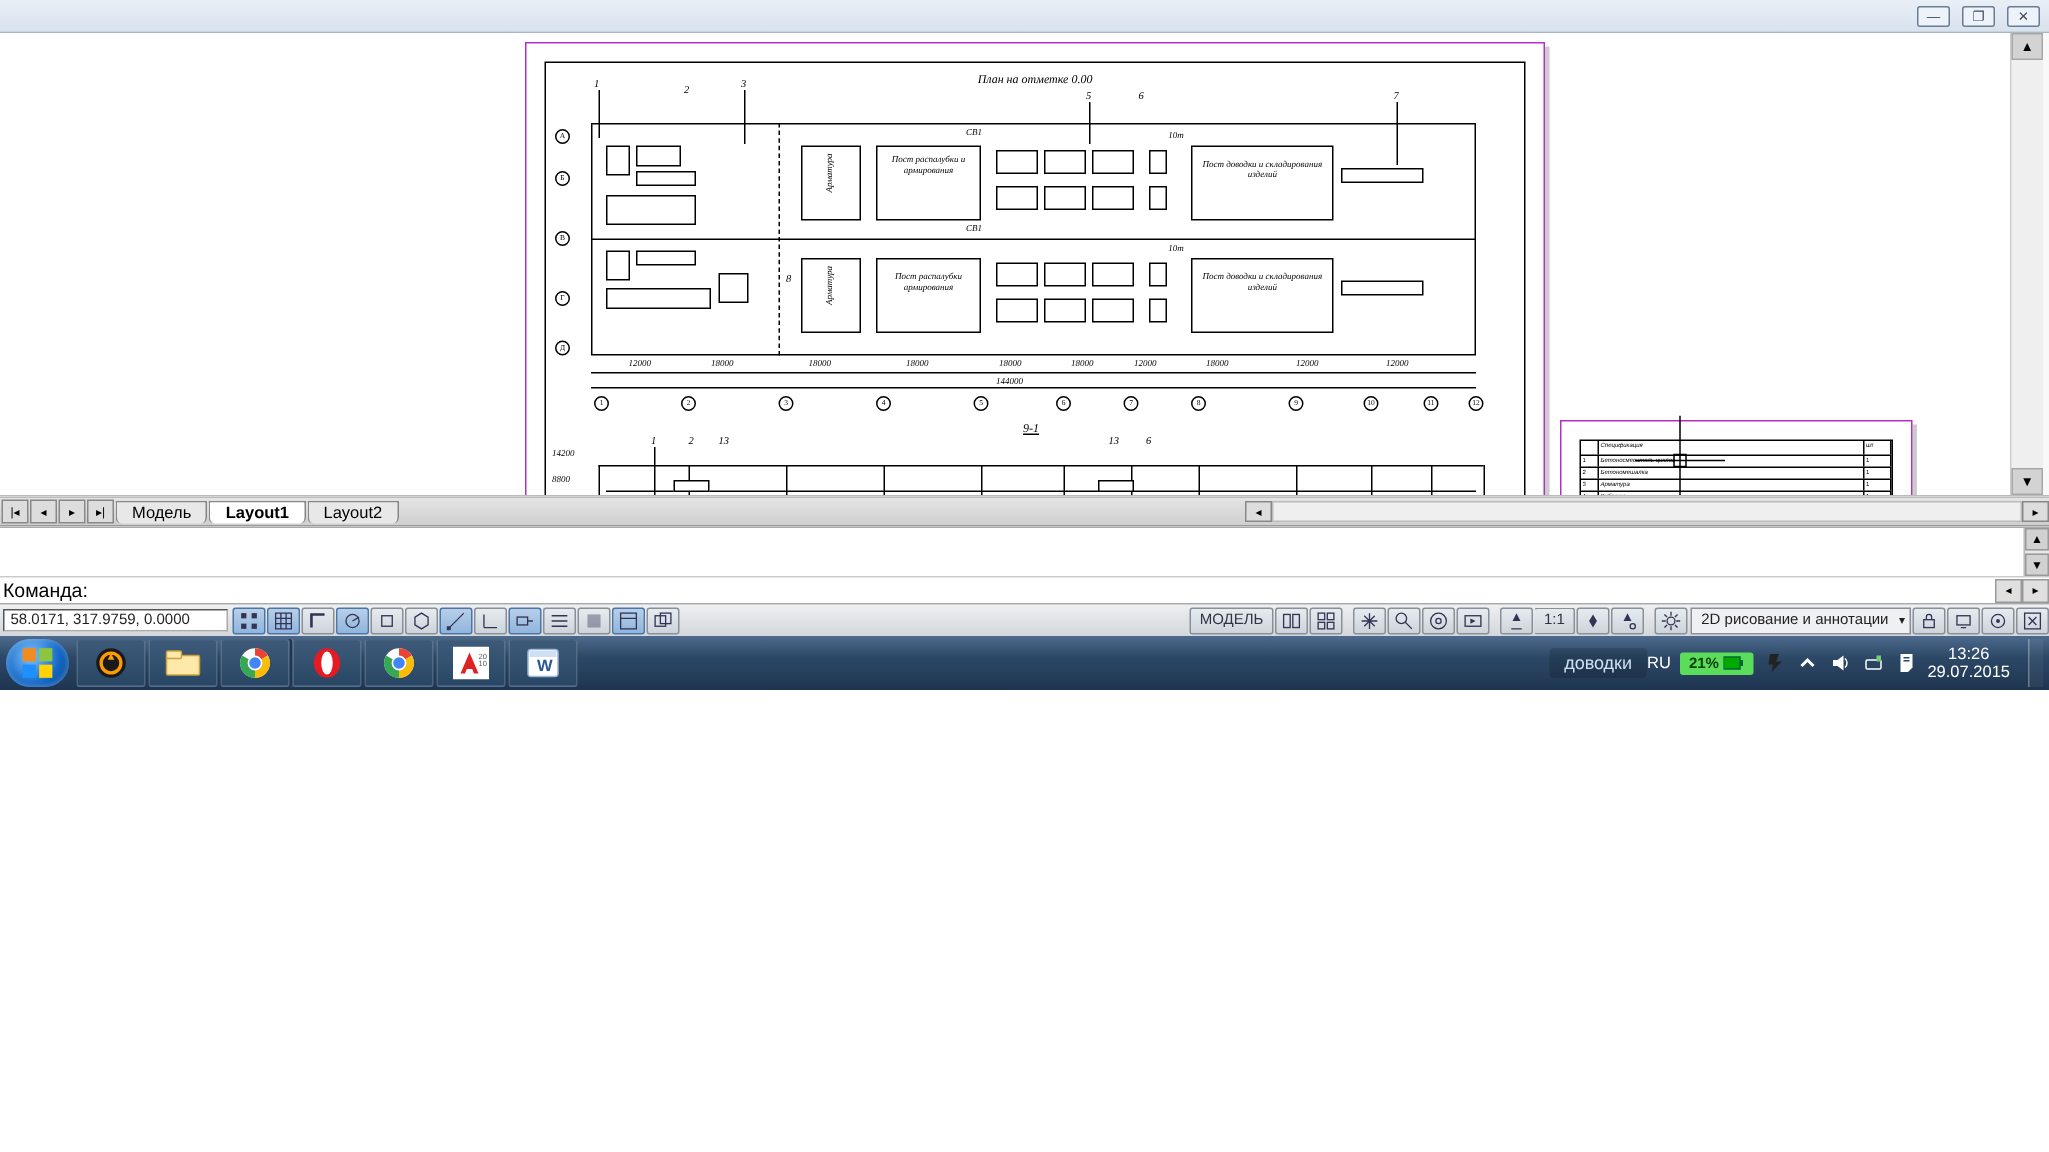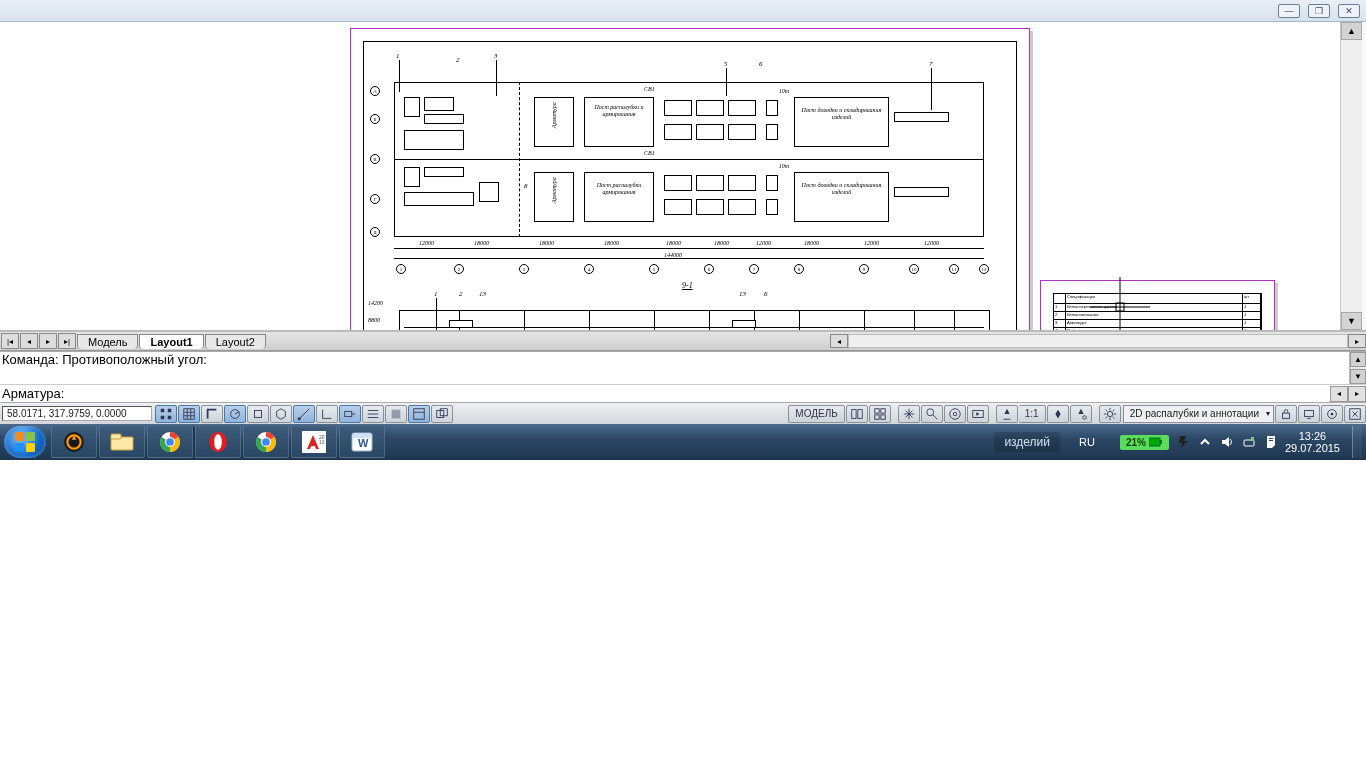--- a/index.html
+++ b/index.html
@@ -73,41 +73,42 @@
 
   
   .taskbar { height:36px; background:linear-gradient(#4d6a8d,#2c4866 40%,#1e3550); display:flex; align-items:center; padding:0 4px; }
   .start-btn { width:42px; height:32px; border-radius:16px; background:radial-gradient(circle at 40% 35%,#7dc3ff,#1065c4 60%,#0a3f7a); display:flex;align-items:center;justify-content:center; margin-right:4px; box-shadow:0 0 4px rgba(255,255,255,.4) inset; }
   .tb-item { width:46px; height:32px; margin:0 1px; border-radius:2px; display:flex; align-items:center; justify-content:center; background:linear-gradient(#3e5a7a,#284764); border:1px solid rgba(255,255,255,.15); }
   .tb-item.stacked { box-shadow: 2px 0 0 #1d3650, 3px 0 0 rgba(255,255,255,.2); }
   .taskbar .spacer { flex:1; }
   .tray { display:flex; align-items:center; gap:6px; color:#fff; font-size:11px; padding-right:8px; }
   .tray .clock { text-align:center; line-height:1.1; font-size:11px; }
   .tray .ico { width:16px; height:16px; display:flex;align-items:center;justify-content:center; }
-  .lang { font-size:11px; color:#fff; padding:0 19px; }
+  .lang { font-size:11px; color:#fff; padding:0 0; }
   .igr { color:#cfe0f2; font-size:12px; padding:3px 10px; background:rgba(0,0,0,.15); border-radius:3px; }
   .batt { background:#5bdc5b; color:#064006; font-weight:bold; padding:2px 6px; border-radius:2px; display:flex;align-items:center;gap:3px; font-size:10px; }
   .show-desktop { width:10px; height:32px; border-left:1px solid rgba(255,255,255,.3); margin-left:4px; background:rgba(255,255,255,.05); }
 
   .below { flex:1; background:#fff; }
 </style>
 </head>
 <body>
 
 <div class="title-bar">
   <div class="win-btn">—</div>
   <div class="win-btn">❐</div>
   <div class="win-btn">✕</div>
 </div>
 
 <div class="canvas-wrap">
   <div class="canvas-inner">
 
     <div class="sheet main">
       <div class="inner-frame">
+        <div class="plan-title">План на отметке 0.00</div>
 
         <div class="building" style="left:30px;top:40px;width:590px;height:155px"></div>
 
         <div class="gridline h" style="left:30px;top:117px;width:590px"></div>
 
         <div class="tiny-box" style="left:40px;top:55px;width:16px;height:20px"></div>
         <div class="tiny-box" style="left:60px;top:55px;width:30px;height:14px"></div>
         <div class="tiny-box" style="left:60px;top:72px;width:40px;height:10px"></div>
         <div class="tiny-box" style="left:40px;top:88px;width:60px;height:20px"></div>
         <div class="tiny-box" style="left:40px;top:125px;width:16px;height:20px"></div>
@@ -305,29 +306,28 @@
   <div class="tab-strip-filler"></div>
   <div class="hscroll">
     <div class="arrow">◂</div>
     <div style="width:500px;height:14px;background:#efefef;border:1px solid #bbb"></div>
     <div class="arrow">▸</div>
   </div>
 </div>
 
 <div class="command-area">
   <div class="cmd-hist">
-    <div>Команда: Противоположный угол:</div>
     <div class="scroll">
       <div class="a">▲</div>
       <div class="t"></div>
       <div class="a">▼</div>
     </div>
   </div>
   <div class="cmd-input-row">
-    <span class="cmd-prompt">Арматура:</span>&nbsp;
+    <span class="cmd-prompt">Команда:</span>&nbsp;
     <input class="cmd-input" style="">
     <div class="side">
       <div>◂</div>
       <div>▸</div>
     </div>
   </div>
 </div>
 
 <div class="app-status">
   <div class="coords">58.0171, 317.9759, 0.0000</div>
@@ -465,21 +465,21 @@
         <circle cx="12" cy="12" r="2" stroke="#335" fill="none"></circle>
       </svg>
     </div>
   <div style="width:6px"></div>
   <div class="sbtn">
       <svg viewBox="0 0 16 16">
         <circle cx="8" cy="8" r="3" stroke="#335" fill="none"></circle>
         <path d="M8 1v3M8 12v3M1 8h3M12 8h3M3 3l2 2M11 11l2 2M3 13l2-2M11 5l2-2" stroke="#335"></path>
       </svg>
     </div>
-  <div class="ws-combo">2D распалубки и аннотации</div>
+  <div class="ws-combo">2D рисование и аннотации</div>
   <div class="sbtn">
       <svg viewBox="0 0 16 16">
         <rect x="4" y="7" width="8" height="6" stroke="#335" fill="none"></rect>
         <path d="M6 7V5a2 2 0 014 0v2" stroke="#335" fill="none"></path>
       </svg>
     </div>
   <div class="sbtn">
       <svg viewBox="0 0 16 16">
         <rect x="3" y="4" width="10" height="7" stroke="#335" fill="none"></rect>
         <path d="M6 13h4" stroke="#335"></path>
@@ -554,21 +554,21 @@
       </svg>
     </div>
   <div class="tb-item">
       <svg width="24" height="22" viewBox="0 0 24 22">
         <rect x="2" y="2" width="20" height="18" rx="2" fill="#fff" stroke="#9bb6da"></rect>
         <rect x="3" y="3" width="18" height="4" fill="#cfe0f5"></rect>
         <text x="8" y="16" font-size="11" font-weight="bold" fill="#2b579a" font-family="Calibri,Arial">W</text>
       </svg>
     </div>
   <div class="spacer"></div>
-  <div class="igr">изделий</div>
+  <div class="igr">доводки</div>
   <div class="tray">
     <span class="lang">RU</span>
     <span class="batt">
         <span>21%</span>
         <svg width="14" height="10" viewBox="0 0 14 10">
           <rect x="0" y="1" width="11" height="8" fill="#0a0" stroke="#063"></rect>
           <rect x="11" y="3" width="2" height="4" fill="#063"></rect>
         </svg>
       </span>
     <span class="ico">

